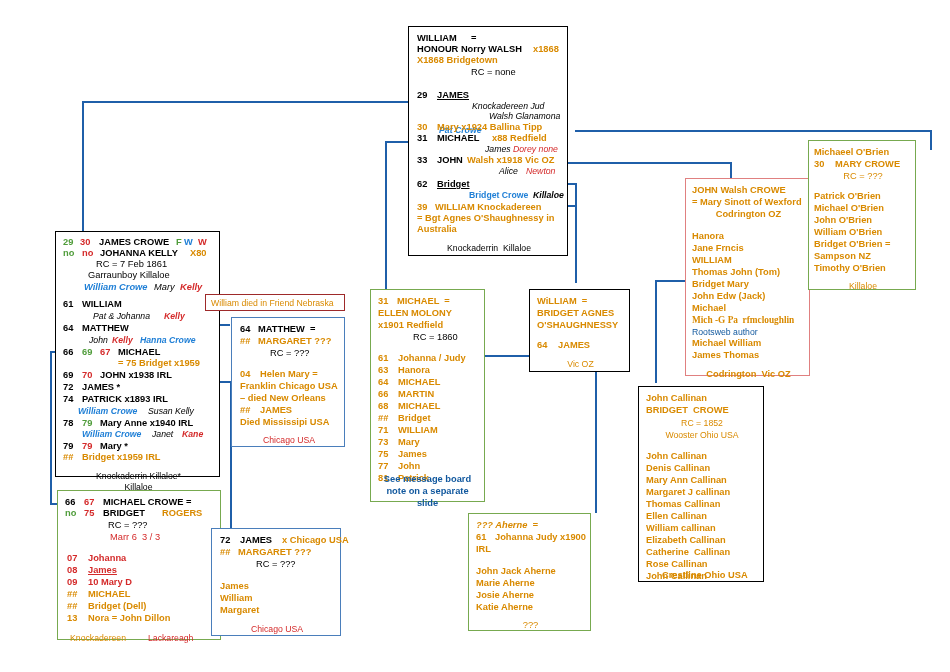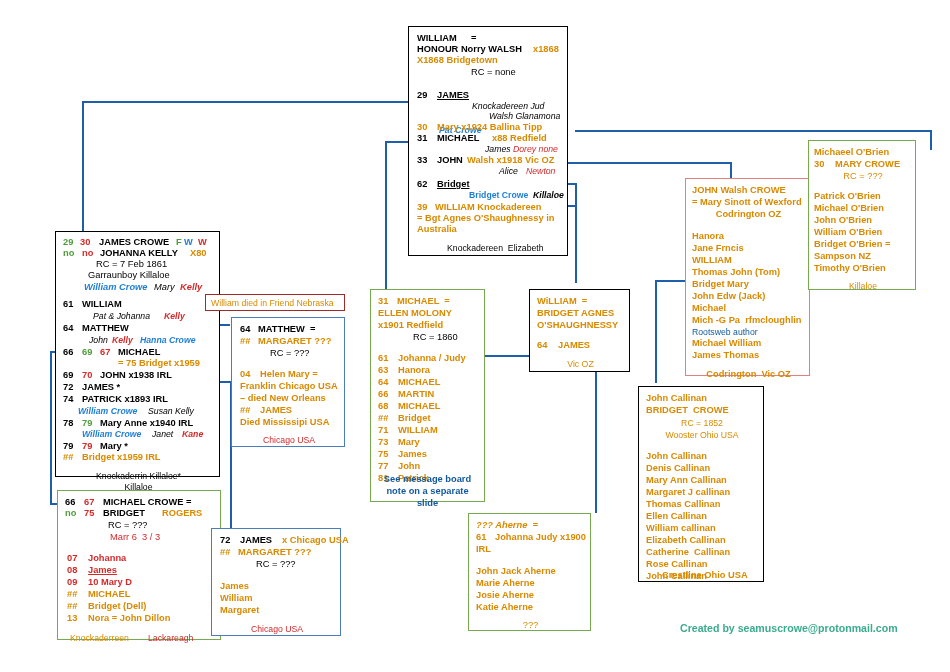--- a/index.html
+++ b/index.html
@@ -119,21 +119,21 @@
     <div class="tx sz9 bold c-black" style="left:8px;top:152px;">62</div>
     <div class="tx sz9 bold c-black und" style="left:28px;top:152px;">Bridget</div>
     <div class="tx sz85 bold c-blue" style="left:60px;top:163px;">Bridget Crowe</div>
     <div class="tx sz85 bold ital c-black" style="left:124px;top:163px;">Killaloe</div>
 
     <div class="tx sz9 bold c-orange" style="left:8px;top:175px;">39</div>
     <div class="tx sz9 bold c-orange" style="left:26px;top:175px;">WILLIAM Knockadereen</div>
     <div class="tx sz9 bold c-orange" style="left:8px;top:186px;">= Bgt Agnes O'Shaughnessy in</div>
     <div class="tx sz9 bold c-orange" style="left:8px;top:197px;">Australia</div>
 
-    <div class="tx sz85 c-black" style="left:38px;top:216px;">Knockadereen  Elizabeth</div>
+    <div class="tx sz85 c-black" style="left:38px;top:216px;">Knockaderrin  Killaloe</div>
   </div>
 
   <div class="box b-black" style="left:55px;top:231px;width:165px;height:246px;">
     <div class="tx sz9 bold c-green" style="left:7px;top:5px;">29</div>
     <div class="tx sz9 bold c-red" style="left:24px;top:5px;">30</div>
     <div class="tx sz9 bold c-black" style="left:43px;top:5px;">JAMES CROWE</div>
     <div class="tx sz9 bold c-green" style="left:120px;top:5px;">F</div>
     <div class="tx sz9 bold c-blue" style="left:128px;top:5px;">W</div>
     <div class="tx sz9 bold c-red" style="left:142px;top:5px;">W</div>
 
@@ -212,21 +212,21 @@
     <div class="tx sz9 bold c-red und" style="left:30px;top:74px;">James</div>
     <div class="tx sz9 bold c-red" style="left:9px;top:86px;">09</div>
     <div class="tx sz9 bold c-red" style="left:30px;top:86px;">10 Mary D</div>
     <div class="tx sz9 bold c-orange" style="left:9px;top:98px;">##</div>
     <div class="tx sz9 bold c-orange" style="left:30px;top:98px;">MICHAEL</div>
     <div class="tx sz9 bold c-orange" style="left:9px;top:110px;">##</div>
     <div class="tx sz9 bold c-orange" style="left:30px;top:110px;">Bridget (Dell)</div>
     <div class="tx sz9 bold c-orange" style="left:9px;top:122px;">13</div>
     <div class="tx sz9 bold c-orange" style="left:30px;top:122px;">Nora = John Dillon</div>
 
-    <div class="tx sz85 c-orange" style="left:12px;top:142px;">Knockaderreen</div>
+    <div class="tx sz85 c-orange" style="left:12px;top:142px;">Knockadereen</div>
     <div class="tx sz85 c-red" style="left:90px;top:142px;">Lackareagh</div>
   </div>
 
   <div class="box b-red" style="left:205px;top:294px;width:140px;height:17px;">
     <div class="tx sz85 c-orange" style="left:5px;top:3px;">William died in Friend Nebraska</div>
   </div>
 
   <div class="box b-blue" style="left:231px;top:317px;width:114px;height:130px;">
     <div class="tx sz9 bold c-black" style="left:8px;top:6px;">64</div>
     <div class="tx sz9 bold c-black" style="left:26px;top:6px;">MATTHEW  =</div>
@@ -320,21 +320,21 @@
     <div class="tx sz9 bold c-orange" style="left:6px;top:6px;">JOHN Walsh CROWE</div>
     <div class="tx sz9 bold c-orange" style="left:6px;top:18px;">= Mary Sinott of Wexford</div>
     <div class="tx sz9 bold c-orange ctr" style="left:0;top:30px;width:125px;">Codrington OZ</div>
     <div class="tx sz9 bold c-orange" style="left:6px;top:52px;">Hanora</div>
     <div class="tx sz9 bold c-orange" style="left:6px;top:64px;">Jane Frncis</div>
     <div class="tx sz9 bold c-orange" style="left:6px;top:76px;">WILLIAM</div>
     <div class="tx sz9 bold c-orange" style="left:6px;top:88px;">Thomas John (Tom)</div>
     <div class="tx sz9 bold c-orange" style="left:6px;top:100px;">Bridget Mary</div>
     <div class="tx sz9 bold c-orange" style="left:6px;top:112px;">John Edw (Jack)</div>
     <div class="tx sz9 bold c-orange" style="left:6px;top:124px;">Michael</div>
-    <div class="tx sz9 bold c-orange" style="left:6px;top:136px;">Mich -G Pa  rfmcloughlin</div>
+    <div class="tx sz9 bold c-orange" style="left:6px;top:136px;font-family:Liberation Serif, serif;">Mich -G Pa  rfmcloughlin</div>
     <div class="tx sz85 c-dkblue" style="left:6px;top:148px;">Rootsweb author</div>
     <div class="tx sz9 bold c-orange" style="left:6px;top:159px;">Michael William</div>
     <div class="tx sz9 bold c-orange" style="left:6px;top:171px;">James Thomas</div>
     <div class="tx sz9 bold c-orange ctr" style="left:0;top:190px;width:125px;">Codrington  Vic OZ</div>
   </div>
 
   <div class="box b-green" style="left:808px;top:140px;width:108px;height:150px;">
     <div class="tx sz9 bold c-orange" style="left:5px;top:6px;">Michaeel O'Brien</div>
     <div class="tx sz9 bold c-orange" style="left:5px;top:18px;">30</div>
     <div class="tx sz9 bold c-orange" style="left:26px;top:18px;">MARY CROWE</div>
@@ -361,15 +361,14 @@
     <div class="tx sz9 bold c-orange" style="left:7px;top:112px;">Thomas Callinan</div>
     <div class="tx sz9 bold c-orange" style="left:7px;top:124px;">Ellen Callinan</div>
     <div class="tx sz9 bold c-orange" style="left:7px;top:136px;">William callinan</div>
     <div class="tx sz9 bold c-orange" style="left:7px;top:148px;">Elizabeth Callinan</div>
     <div class="tx sz9 bold c-orange" style="left:7px;top:160px;">Catherine  Callinan</div>
     <div class="tx sz9 bold c-orange" style="left:7px;top:172px;">Rose Callinan</div>
     <div class="tx sz9 bold c-orange" style="left:7px;top:184px;">John Callinan</div>
   </div>
   <div class="tx sz9 bold c-orange" style="left:662px;top:570px;">Crestline Ohio USA</div>
 
-  <div class="tx sz105 bold c-teal" style="left:680px;top:622px;">Created by seamuscrowe@protonmail.com</div>
 
 </div>
 
 </body></html>

